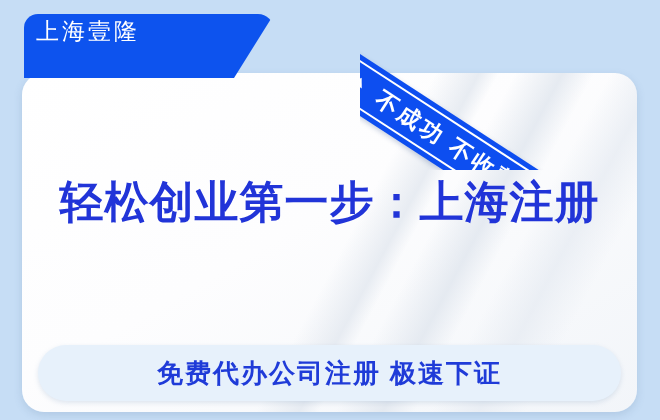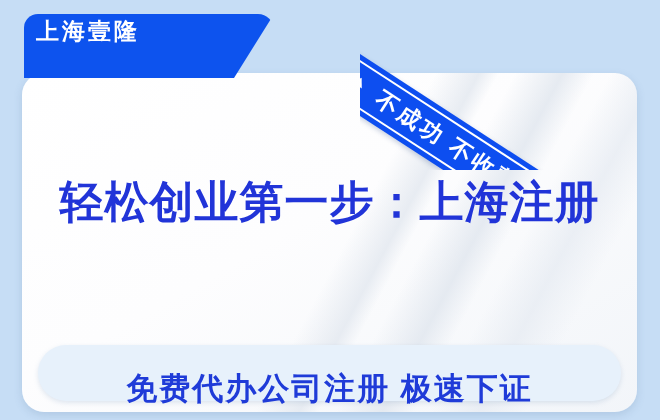--- a/index.html
+++ b/index.html
@@ -33,21 +33,21 @@
     border-top-right-radius: 16px;
     -webkit-clip-path: polygon(0 0, 100% 0, 84% 100%, 0 100%);
     clip-path: polygon(0 0, 100% 0, 84% 100%, 0 100%);
     z-index: 3;
   }
   #brand-tab-label {
     position: absolute;
     left: 36px;
     top: 16px;
     font-size: 23px;
-    font-weight: bold;
+    font-weight: normal;
     letter-spacing: 3px;
     color: #ffffff;
     white-space: nowrap;
     z-index: 4;
     line-height: 30px;
   }
 
   
   #main-card {
     position: absolute;
@@ -99,27 +99,27 @@
     width: 583px;
     height: 56px;
     border-radius: 28px;
     background: #e7f1fb;
     box-shadow: 0 2px 5px rgba(120,150,185,0.22);
     z-index: 3;
   }
   #cta-label {
     position: absolute;
     left: 0;
-    top: 16px;
+    top: 0;
     width: 583px;
     height: 56px;
     line-height: 56px;
     text-align: center;
     color: #1f3bd8;
-    font-size: 31px;
+    font-size: 26px;
     font-weight: bold;
     letter-spacing: 2px;
     white-space: nowrap;
   }
 
   
   #ribbon-wrap {
     position: absolute;
     right: 0;
     top: 0;

